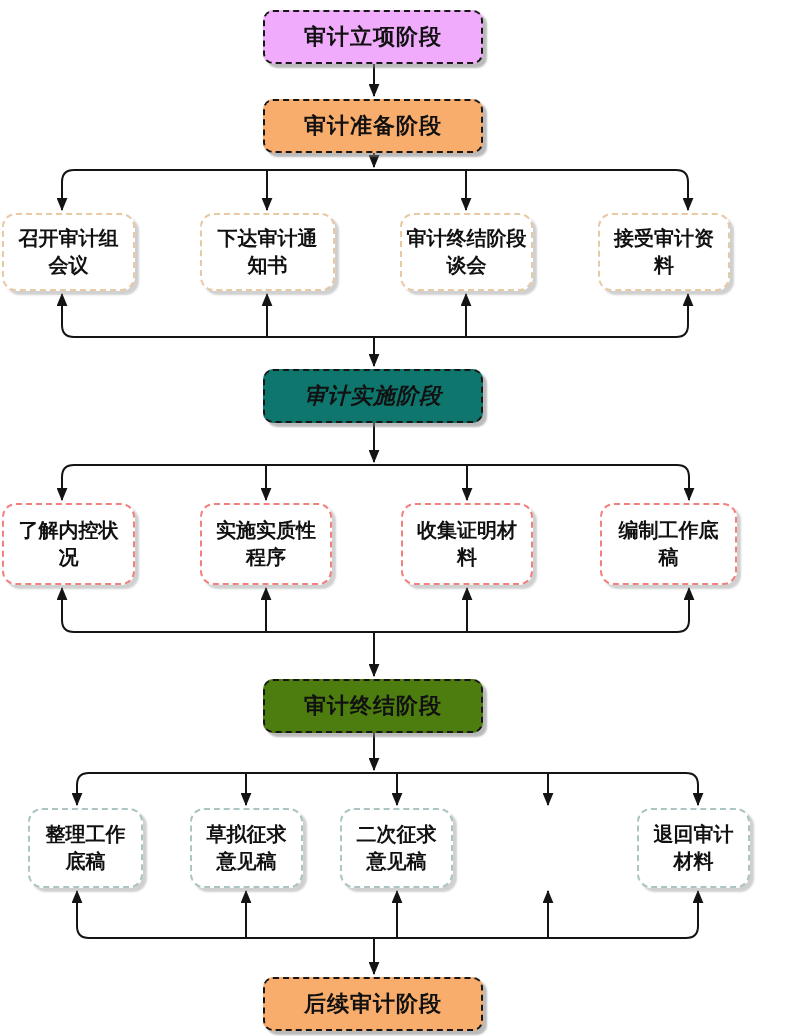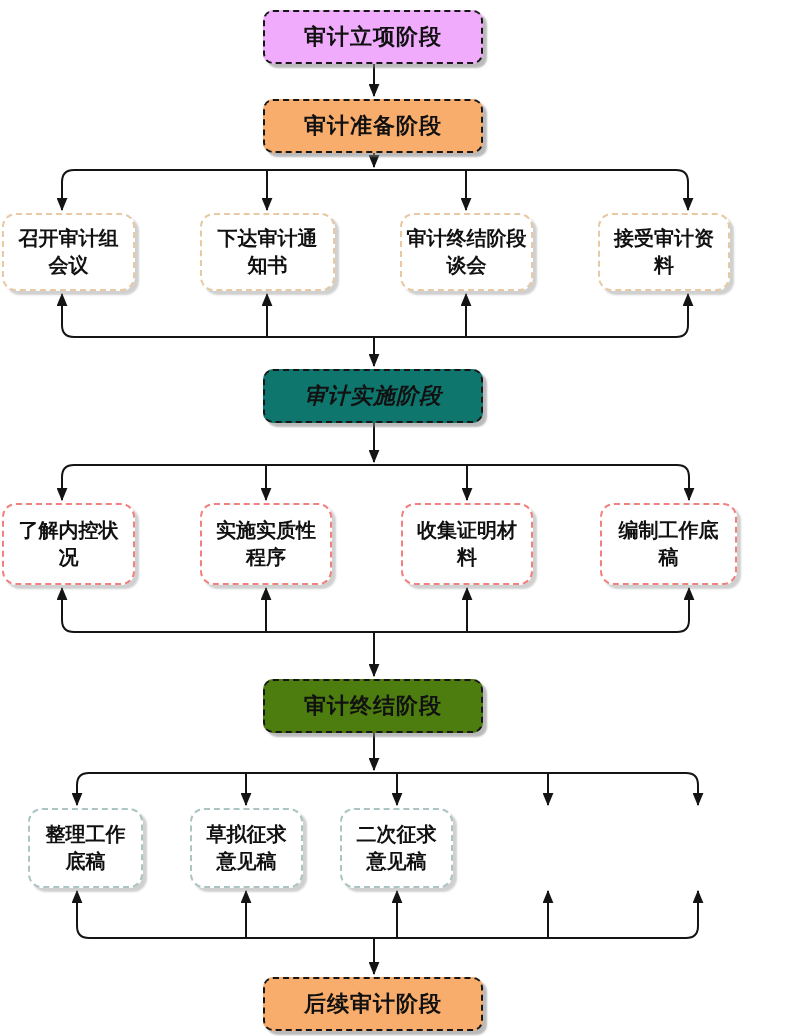--- a/index.html
+++ b/index.html
@@ -166,14 +166,16 @@
   <div class="node step-box" style="left: 28px; top: 808px; width: 115px; height: 80px; border-color: rgb(170, 197, 194);">整理工作
 底稿</div>
 
   <div class="node step-box" style="left: 190px; top: 808px; width: 113px; height: 80px; border-color: rgb(170, 197, 194);">草拟征求
 意见稿</div>
 
   <div class="node step-box" style="left: 340px; top: 808px; width: 113px; height: 80px; border-color: rgb(170, 197, 194);">二次征求
 意见稿</div>
 
 
+  <div class="node step-box" style="left: 637px; top: 808px; width: 113px; height: 80px; border-color: rgb(170, 197, 194);">退回审计
+材料</div>
 
 </div>
 
 </body></html>

